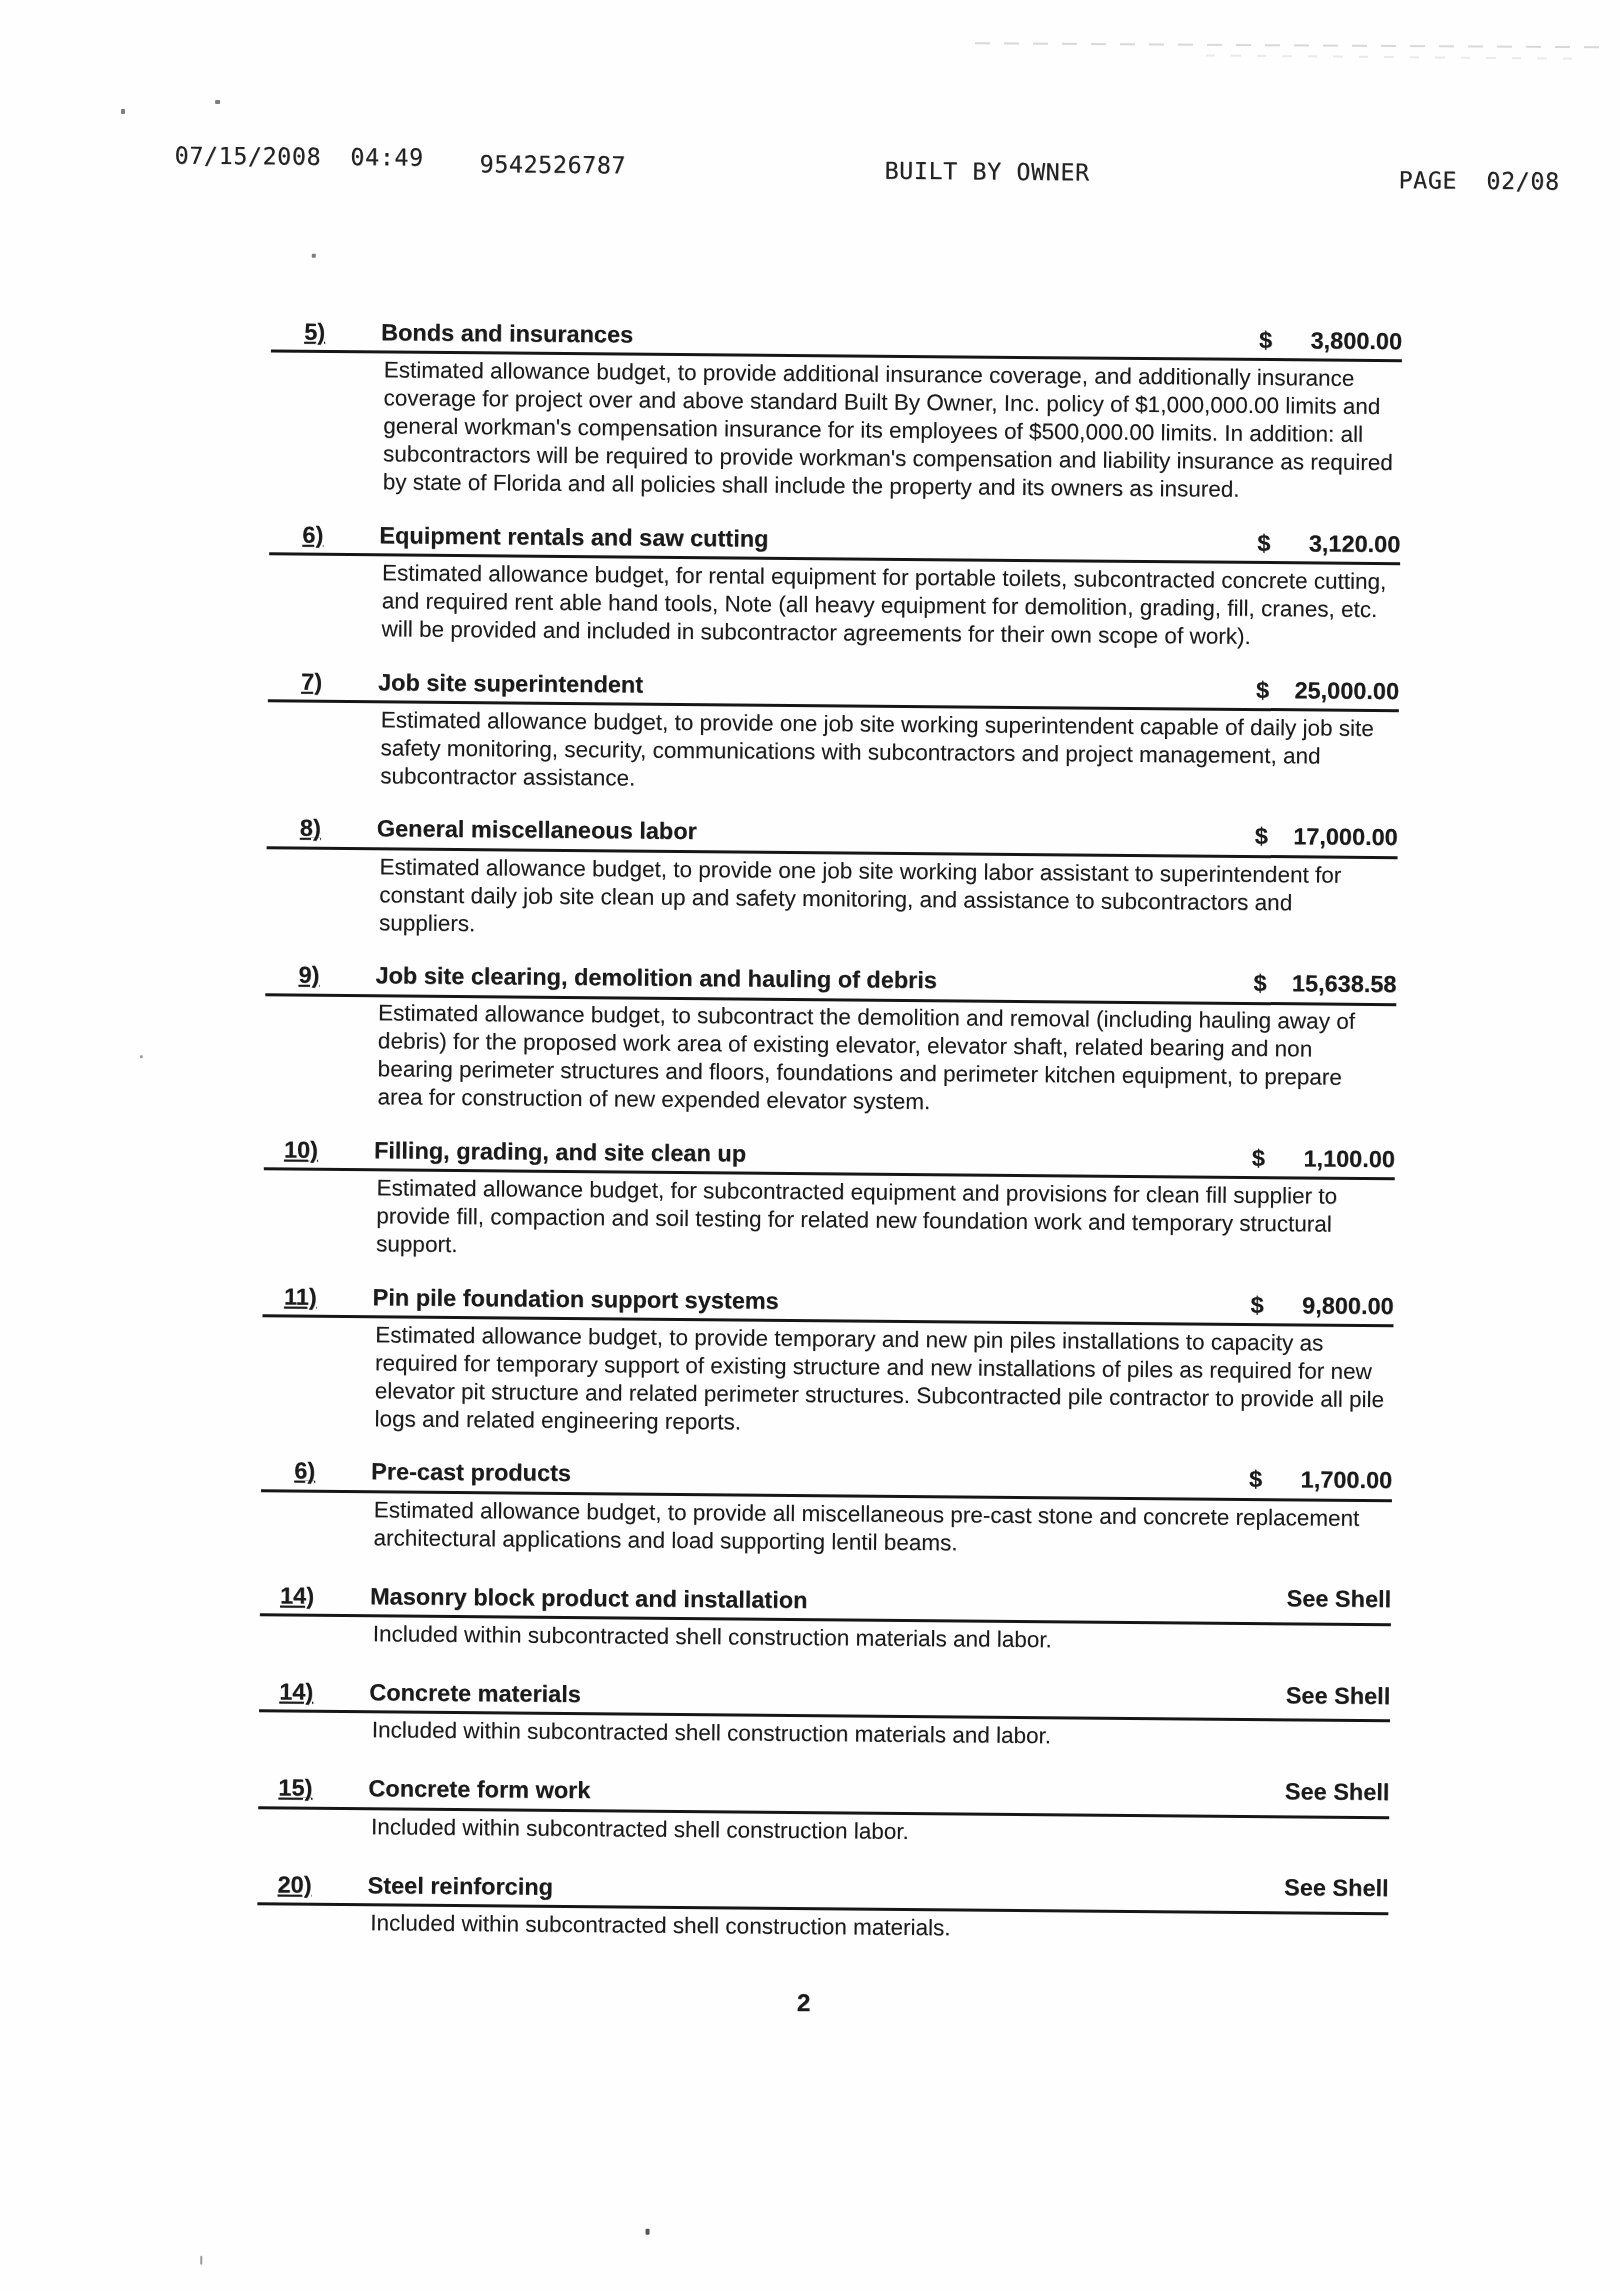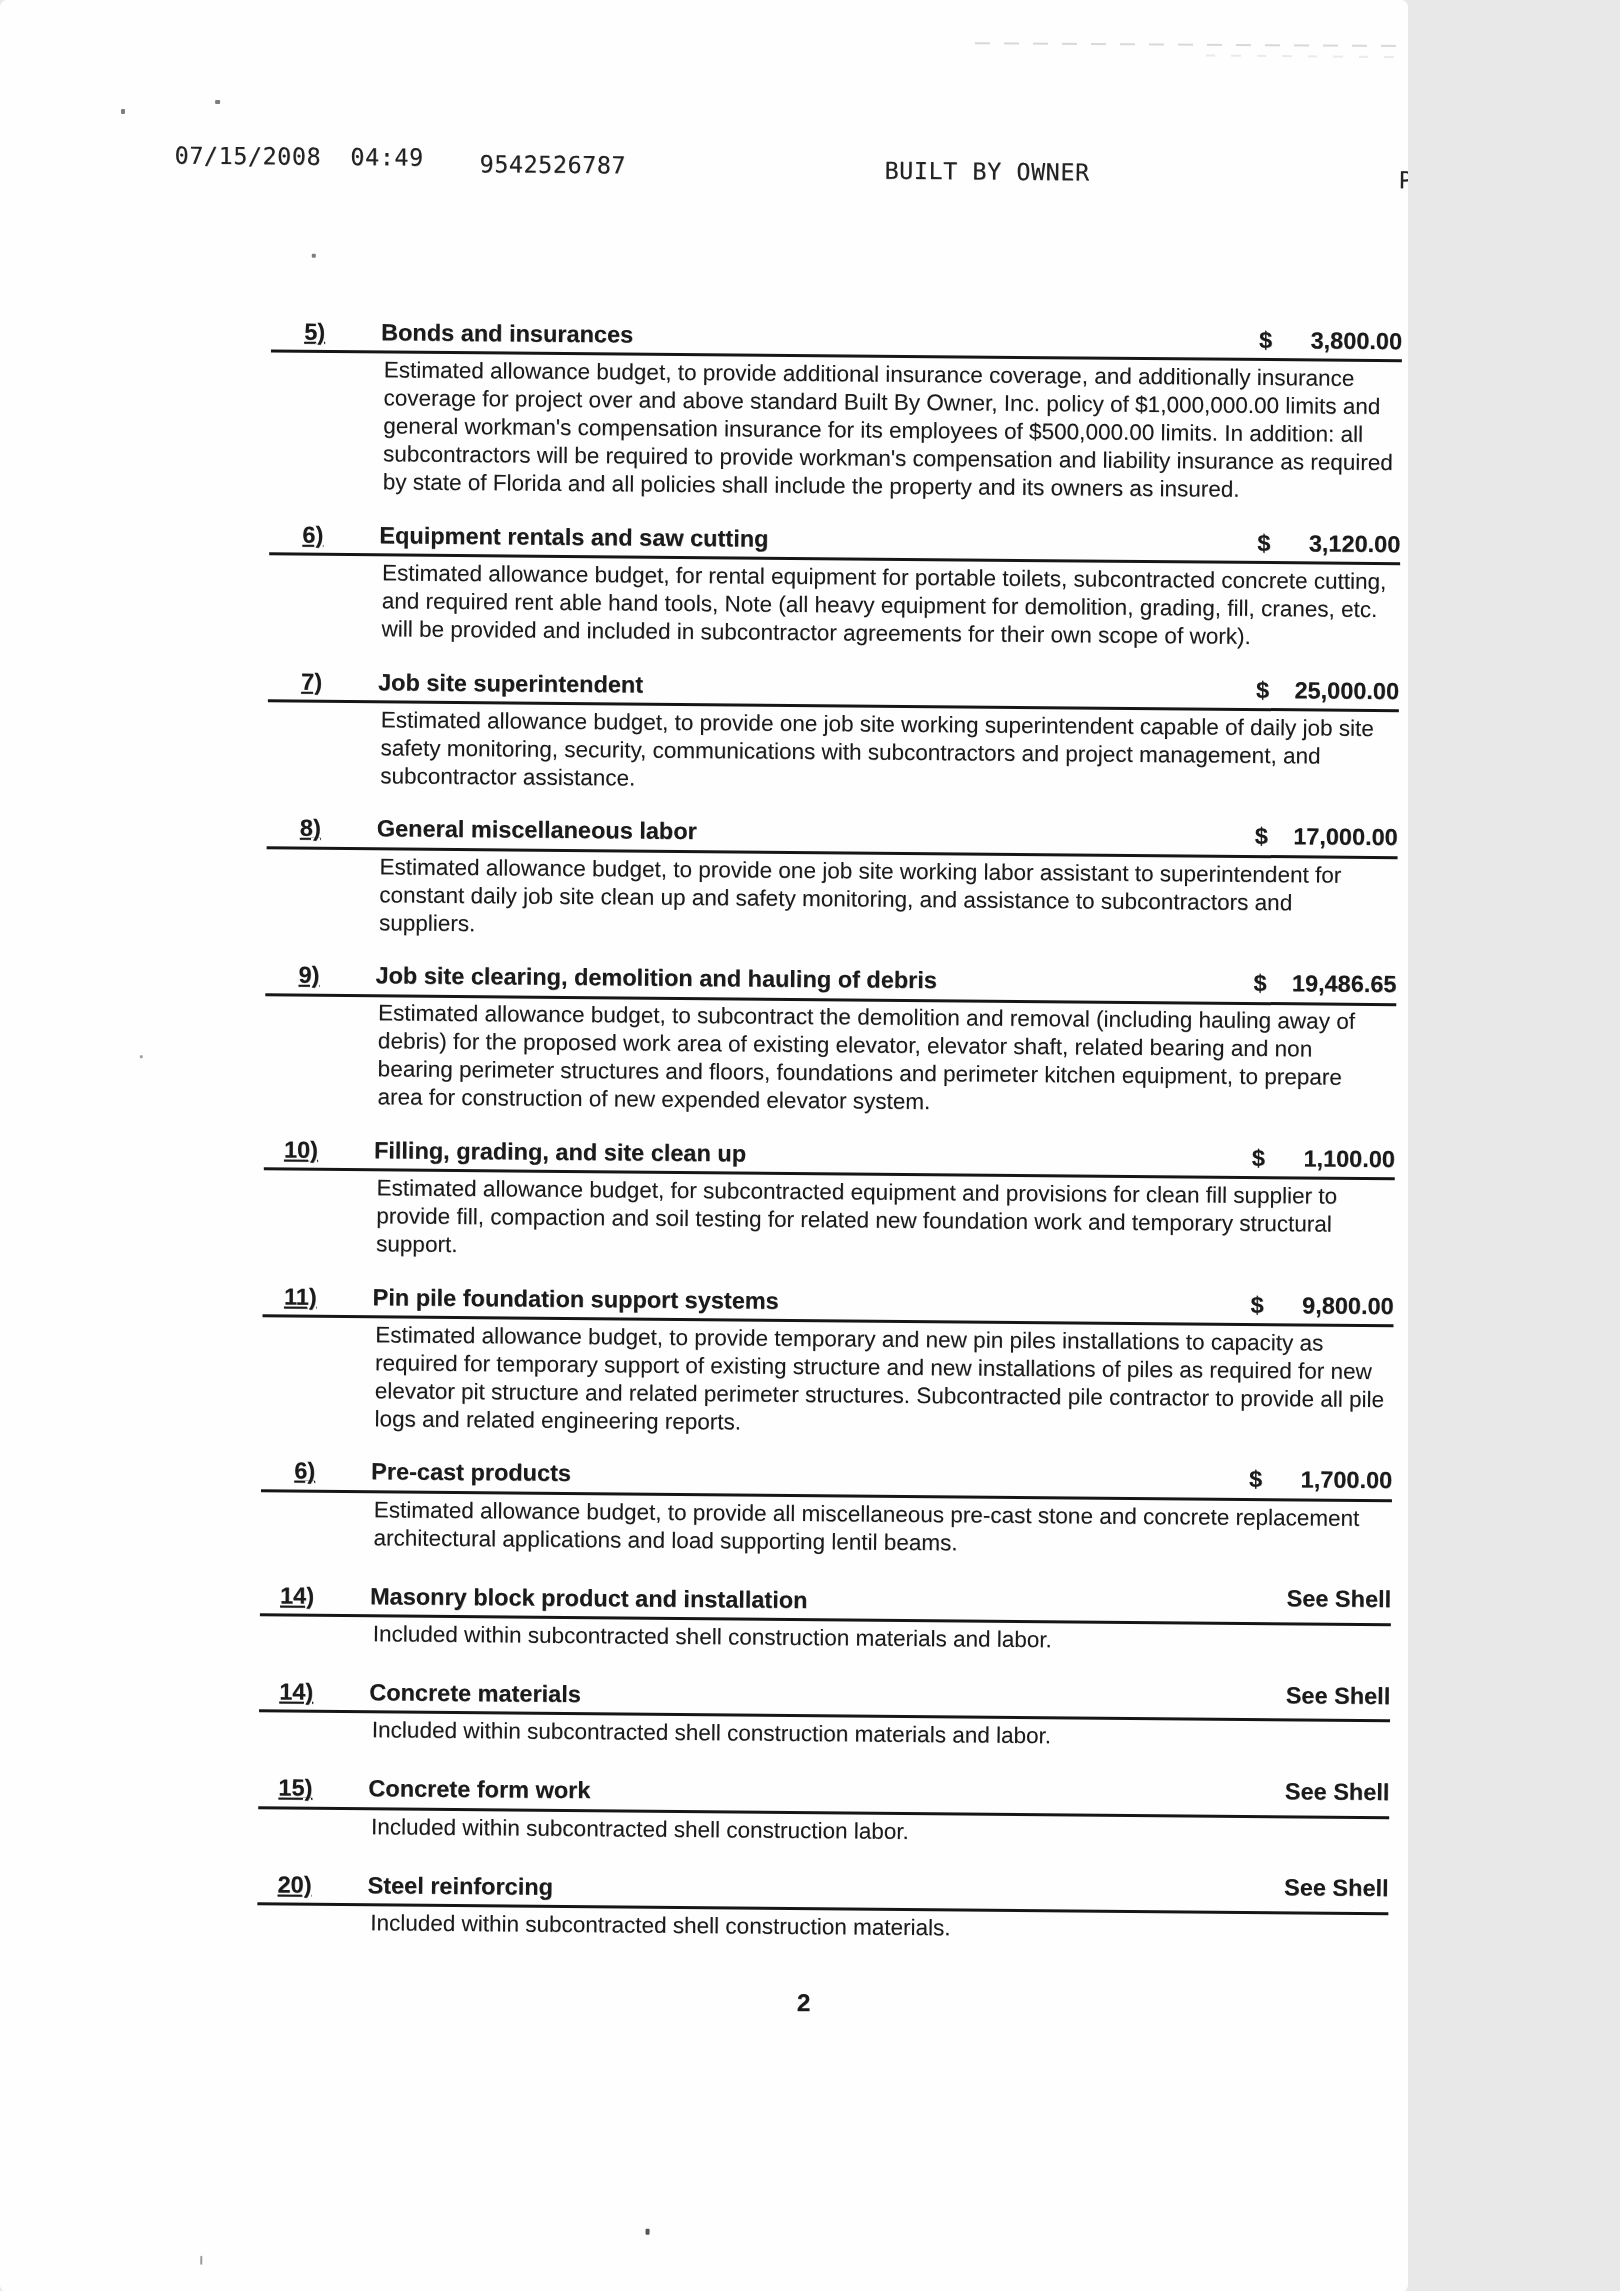--- a/index.html
+++ b/index.html
@@ -2,27 +2,26 @@
 <html><head>
 <meta charset="utf-8">
 <style>
   html, body {
     margin: 0;
     padding: 0;
     background: #e8e8e8;
   }
   .page {
     position: relative;
-    width: 1408px;
+    width: 1620px;
     height: 2292px;
     background: #fefefe;
     overflow: hidden;
     font-family: "Liberation Sans", sans-serif;
     color: #1b1b1b;
-    border-radius: 7px;
   }
   
   .scan {
     position: absolute;
     inset: 0;
     transform: rotate(0.5deg);
     transform-origin: 0 0;
   }
   
   .fax-header span {
@@ -173,21 +172,21 @@
     </div>
     <p class="item-desc">Estimated allowance budget, to provide one job site working labor assistant to superintendent for constant daily job site clean up and safety monitoring, and assistance to subcontractors and suppliers.</p>
   </section>
 
   <section class="item">
     <div class="item-heading">
       <span class="item-num">9)</span>
       <span class="item-title">Job site clearing, demolition and hauling of debris</span>
       <span class="item-amount">
         <span class="cur">$</span>
-        <span class="val">19,486.65</span>
+        <span class="val">15,638.58</span>
       </span>
     </div>
     <p class="item-desc">Estimated allowance budget, to subcontract the demolition and removal (including hauling away of debris) for the proposed work area of existing elevator, elevator shaft, related bearing and non bearing perimeter structures and floors, foundations and perimeter kitchen equipment, to prepare area for construction of new expended elevator system.</p>
   </section>
 
   <section class="item">
     <div class="item-heading">
       <span class="item-num">10)</span>
       <span class="item-title">Filling, grading, and site clean up</span>
       <span class="item-amount">

